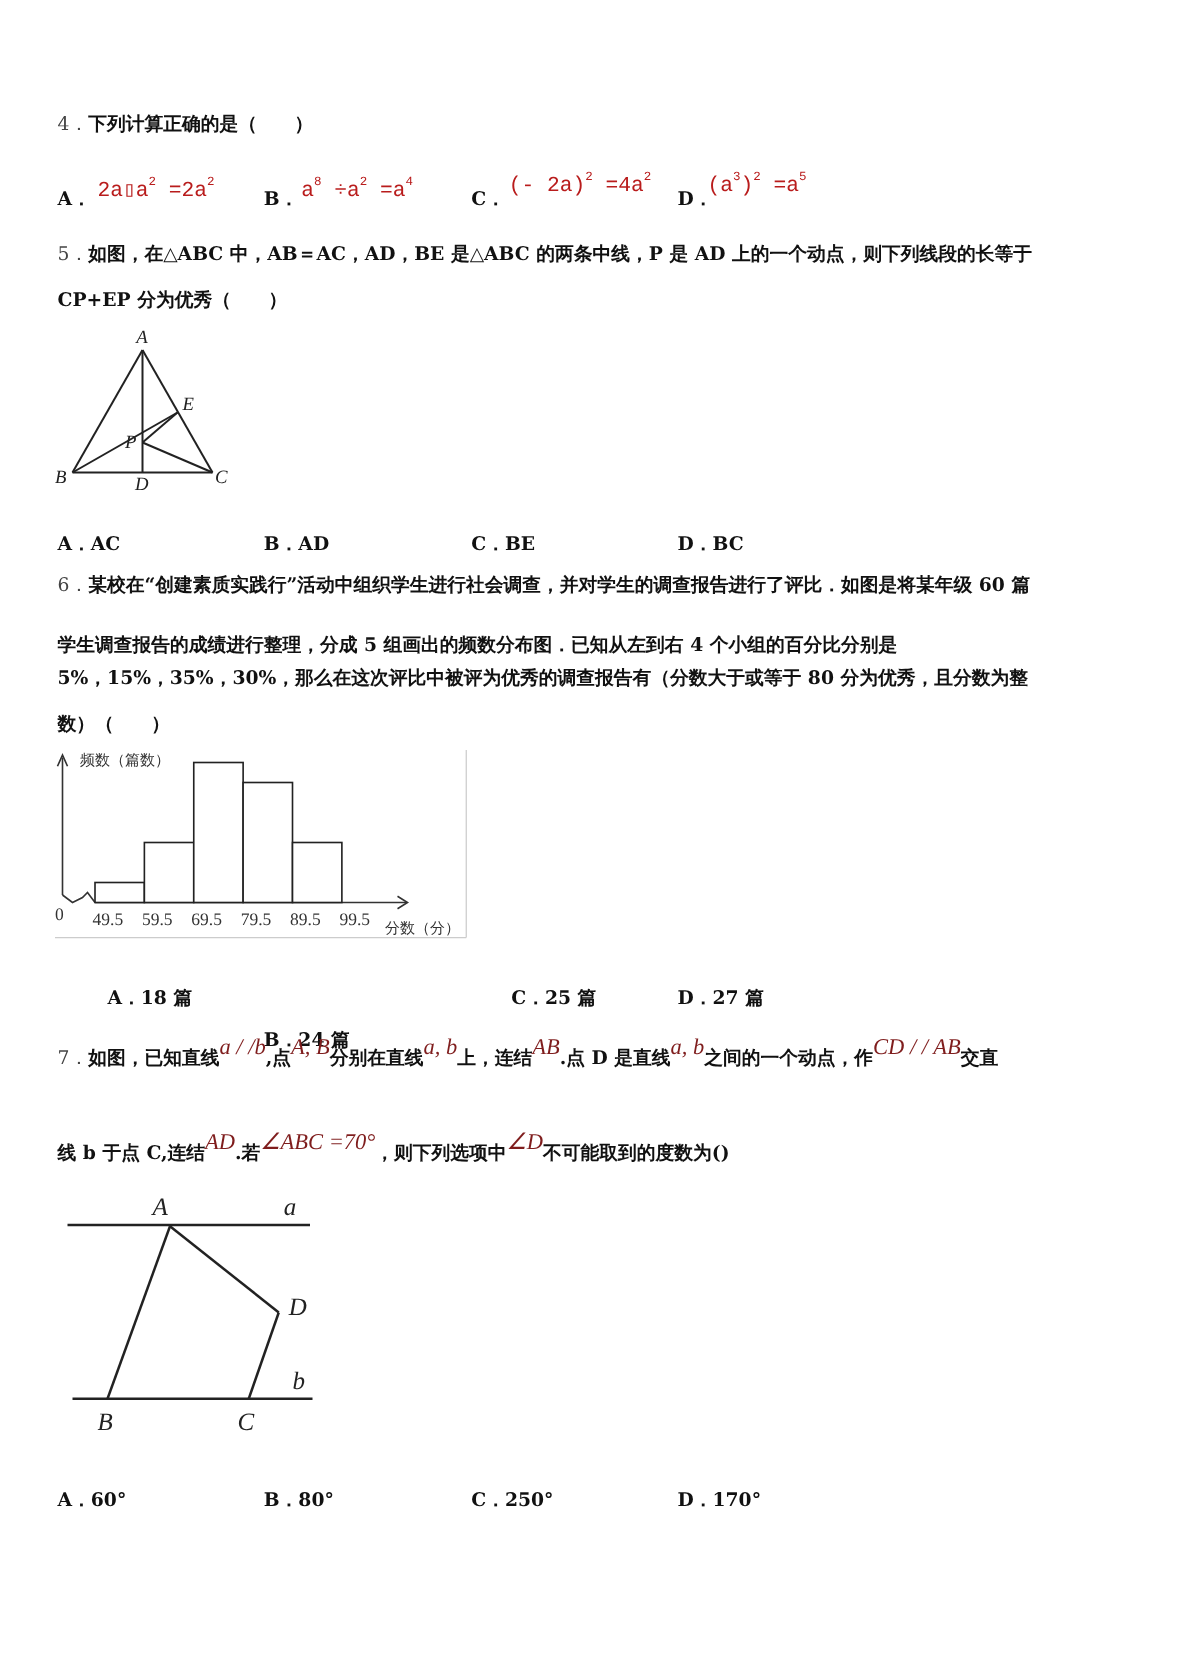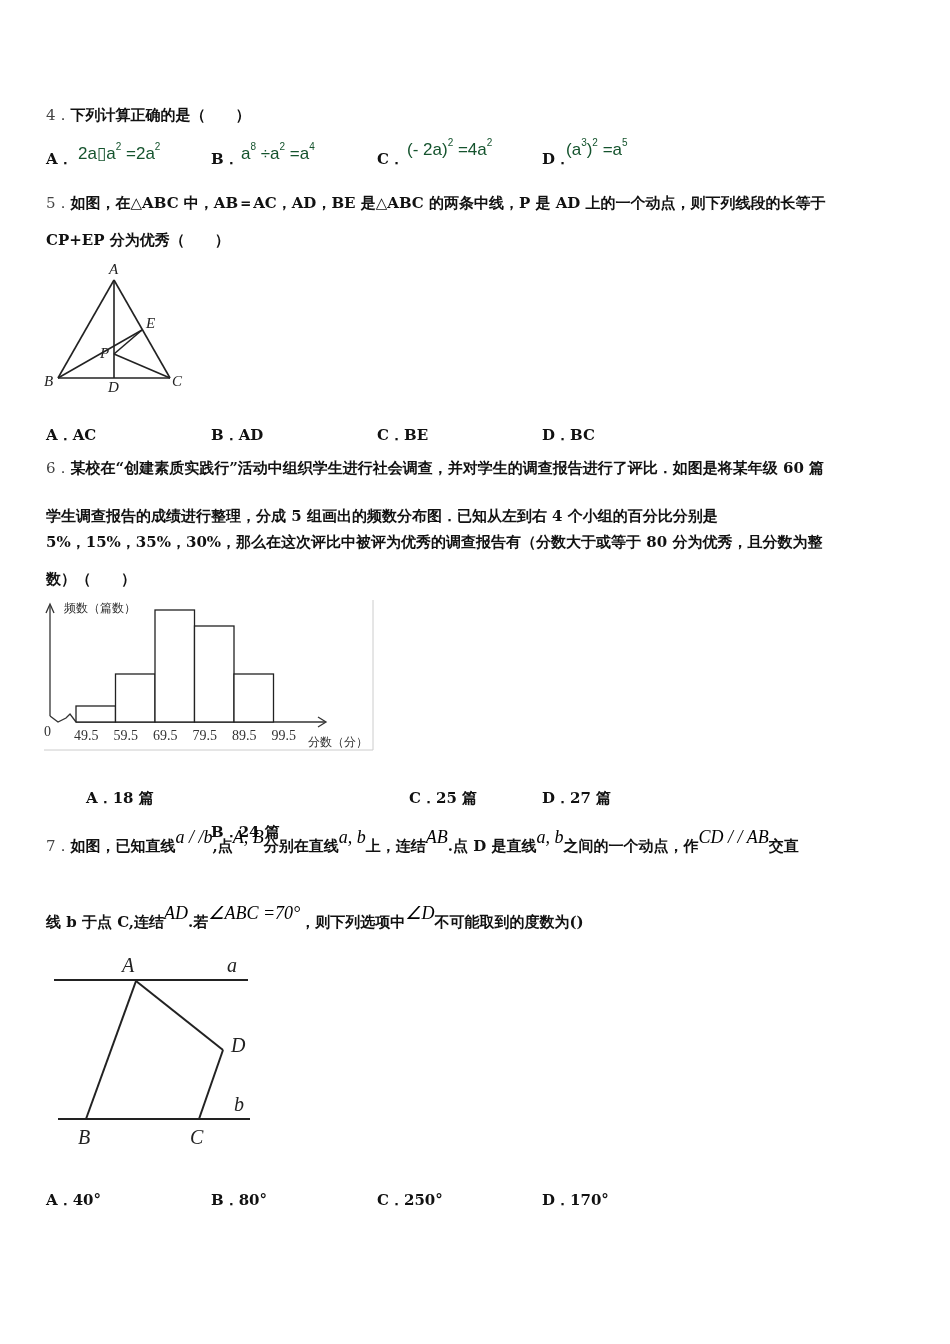--- a/index.html
+++ b/index.html
@@ -2,29 +2,29 @@
 <html><head>
 <meta charset="utf-8">
 <style>
   html, body { margin:0; padding:0; background:#ffffff; }
   body { width:950px; height:1344px; position:relative; overflow:hidden;
          font-family:"DejaVu Serif", "Liberation Serif", serif; color:#111; }
   .abs { position:absolute; }
   .q { font-size:15px; font-weight:bold; line-height:1; white-space:nowrap; }
   .num { font-weight:normal; color:#444; }
   .opt { font-size:15px; font-weight:bold; white-space:nowrap; }
-  .math { font-family:Liberation Sans, sans-serif; font-weight:normal; color:#14532d; font-size:17px; white-space:nowrap; }
+  .math { font-family:Liberation Mono, monospace; font-weight:normal; color:#b91c1c; font-size:17px; white-space:nowrap; }
   .math sup { font-size:10px; vertical-align:9px; }
-  .imath { font-family:"Liberation Serif", serif; font-style:italic; font-weight:normal; color:#000000; font-size:18px; position:relative; top:-8px; }
+  .imath { font-family:"Liberation Serif", serif; font-style:italic; font-weight:normal; color:#7f1d1d; font-size:18px; position:relative; top:-8px; }
   svg text { font-family:"Liberation Serif", serif; }
 </style>
 </head>
 <body>
 
-<div class="abs q" style="left:46px;top:108px;text-align:right;">
+<div class="abs q" style="left:46px;top:92px;text-align:right;">
   <span class="num">4．</span><span>下列计算正确的是（　　）</span>
 </div>
 <div class="abs opt" style="left:46px;top:150px;"><span>A．</span></div>
 <div class="abs math" style="left:78px;top:141px;">2a▯a<sup>2</sup> =2a<sup>2</sup></div>
 <div class="abs opt" style="left:211px;top:150px;"><span>B．</span></div>
 <div class="abs math" style="left:241px;top:141px;">a<sup>8</sup> ÷a<sup>2</sup> =a<sup>4</sup></div>
 <div class="abs opt" style="left:377px;top:150px;"><span>C．</span></div>
 <div class="abs math" style="left:407px;top:137px;">(- 2a)<sup>2</sup> =4a<sup>2</sup></div>
 <div class="abs opt" style="left:542px;top:150px;"><span>D．</span></div>
 <div class="abs math" style="left:566px;top:137px;">(a<sup>3</sup>)<sup>2</sup> =a<sup>5</sup></div>
@@ -119,16 +119,16 @@
   <g font-size="20" font-style="italic" fill="#222">
     <text x="82" y="24">A</text>
     <text x="38" y="196">B</text>
     <text x="150" y="196">C</text>
     <text x="191" y="104">D</text>
     <text x="187" y="24">a</text>
     <text x="194" y="163">b</text>
   </g>
 </svg>
 
-<div class="abs opt" style="left:46px;top:1191px;"><span>A．</span><span>40°</span></div>
+<div class="abs opt" style="left:46px;top:1191px;"><span>A．</span><span>60°</span></div>
 <div class="abs opt" style="left:211px;top:1191px;"><span>B．</span><span>80°</span></div>
 <div class="abs opt" style="left:377px;top:1191px;"><span>C．</span><span>250°</span></div>
 <div class="abs opt" style="left:542px;top:1191px;"><span>D．</span><span>170°</span></div>
 
 </body></html>

